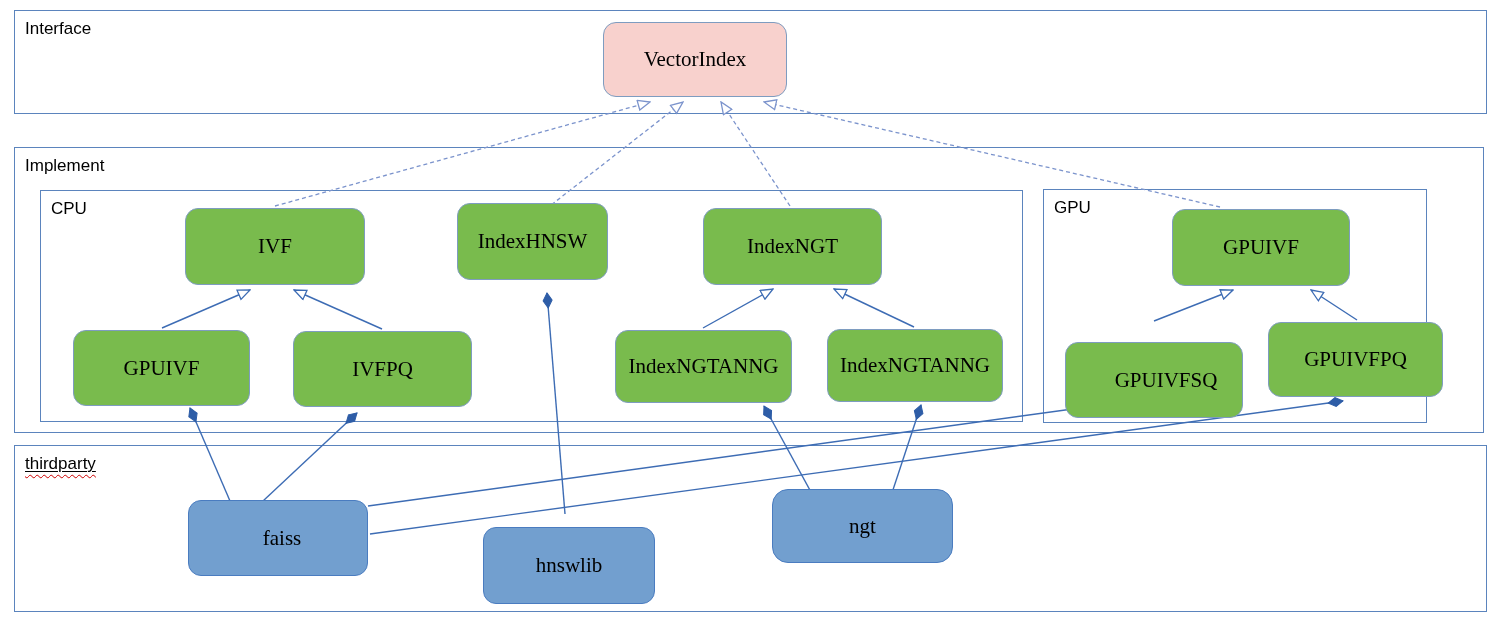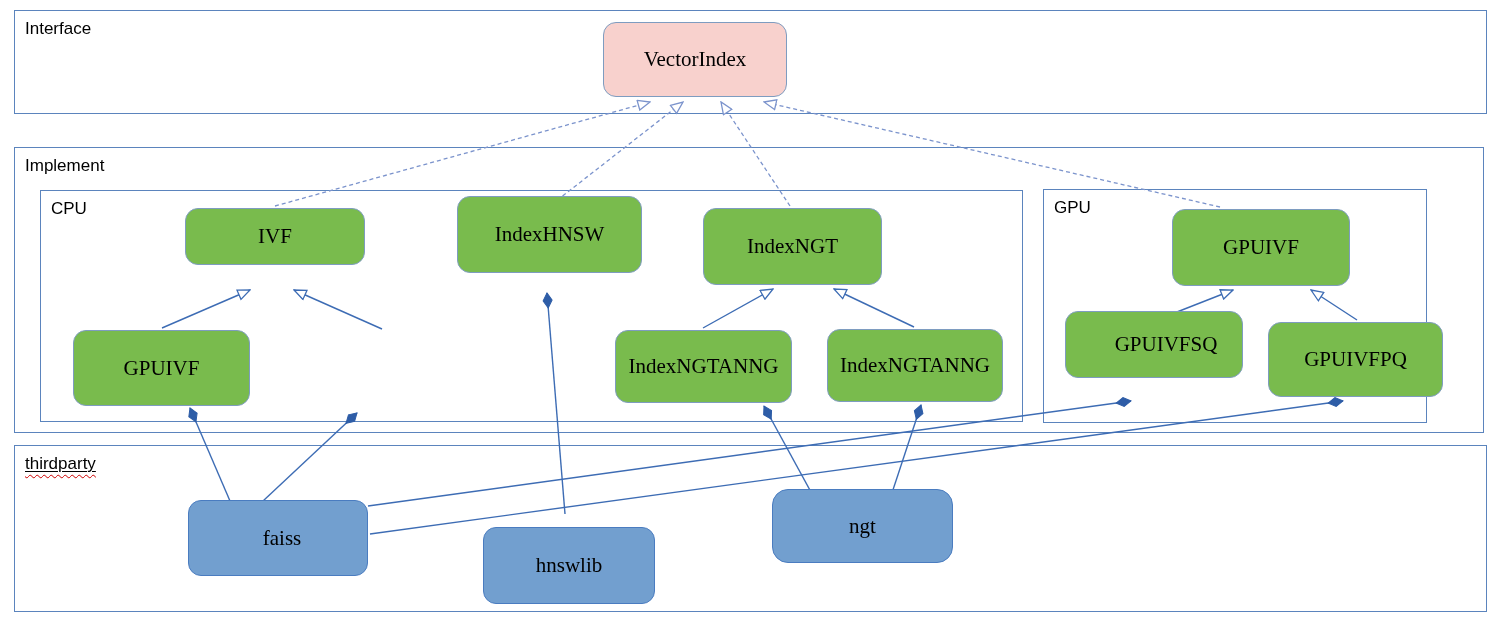--- a/index.html
+++ b/index.html
@@ -108,28 +108,29 @@
     <path class="edge" d="M263,501 L357,413" marker-end="url(#diamondFilled)"></path>
     <path class="edge" d="M565,514 L547,293" marker-end="url(#diamondFilled)"></path>
     <path class="edge" d="M823,514 L764,406" marker-end="url(#diamondFilled)"></path>
     <path class="edge" d="M885,514 L921,405" marker-end="url(#diamondFilled)"></path>
     <path class="edge" d="M368,506 L1131,401" marker-end="url(#diamondFilled)"></path>
     <path class="edge" d="M370,534 L1343,401" marker-end="url(#diamondFilled)"></path>
   </svg>
 
   <div class="node pink" style="left:603px;top:22px;width:184px;height:75px;">VectorIndex</div>
 
-  <div class="node green" style="left:185px;top:208px;width:180px;height:57px;">IVF</div>
-  <div class="node green" style="left:457px;top:196px;width:185px;height:77px;">IndexHNSW</div>
+  <div class="node green" style="left:185px;top:208px;width:180px;height:77px;">IVF</div>
+  <div class="node green" style="left:457px;top:203px;width:151px;height:77px;">IndexHNSW</div>
   <div class="node green" style="left:703px;top:208px;width:179px;height:77px;">IndexNGT</div>
   <div class="node green" style="left:73px;top:330px;width:177px;height:76px;">GPUIVF</div>
+  <div class="node green" style="left:293px;top:331px;width:179px;height:76px;">IVFPQ</div>
   <div class="node green" style="left:615px;top:330px;width:177px;height:73px;">IndexNGTANNG</div>
   <div class="node green" style="left:1172px;top:209px;width:178px;height:77px;">GPUIVF</div>
 
   <div class="node green" style="left:827px;top:329px;width:176px;height:73px;">IndexNGTANNG</div>
-  <div class="node green" style="left:1065px;top:311px;width:178px;height:67px;padding-left:24px;">GPUIVFSQ</div>
+  <div class="node green" style="left:1065px;top:342px;width:178px;height:76px;padding-left:24px;">GPUIVFSQ</div>
   <div class="node green" style="left:1268px;top:322px;width:175px;height:75px;">GPUIVFPQ</div>
 
   <div class="node blue" style="left:188px;top:500px;width:180px;height:76px;padding-left:8px;">faiss</div>
   <div class="node blue" style="left:483px;top:527px;width:172px;height:77px;">hnswlib</div>
   <div class="node blue" style="left:772px;top:489px;width:181px;height:74px;border-radius:16px;">ngt</div>
 
 </div>
 
 </body></html>

